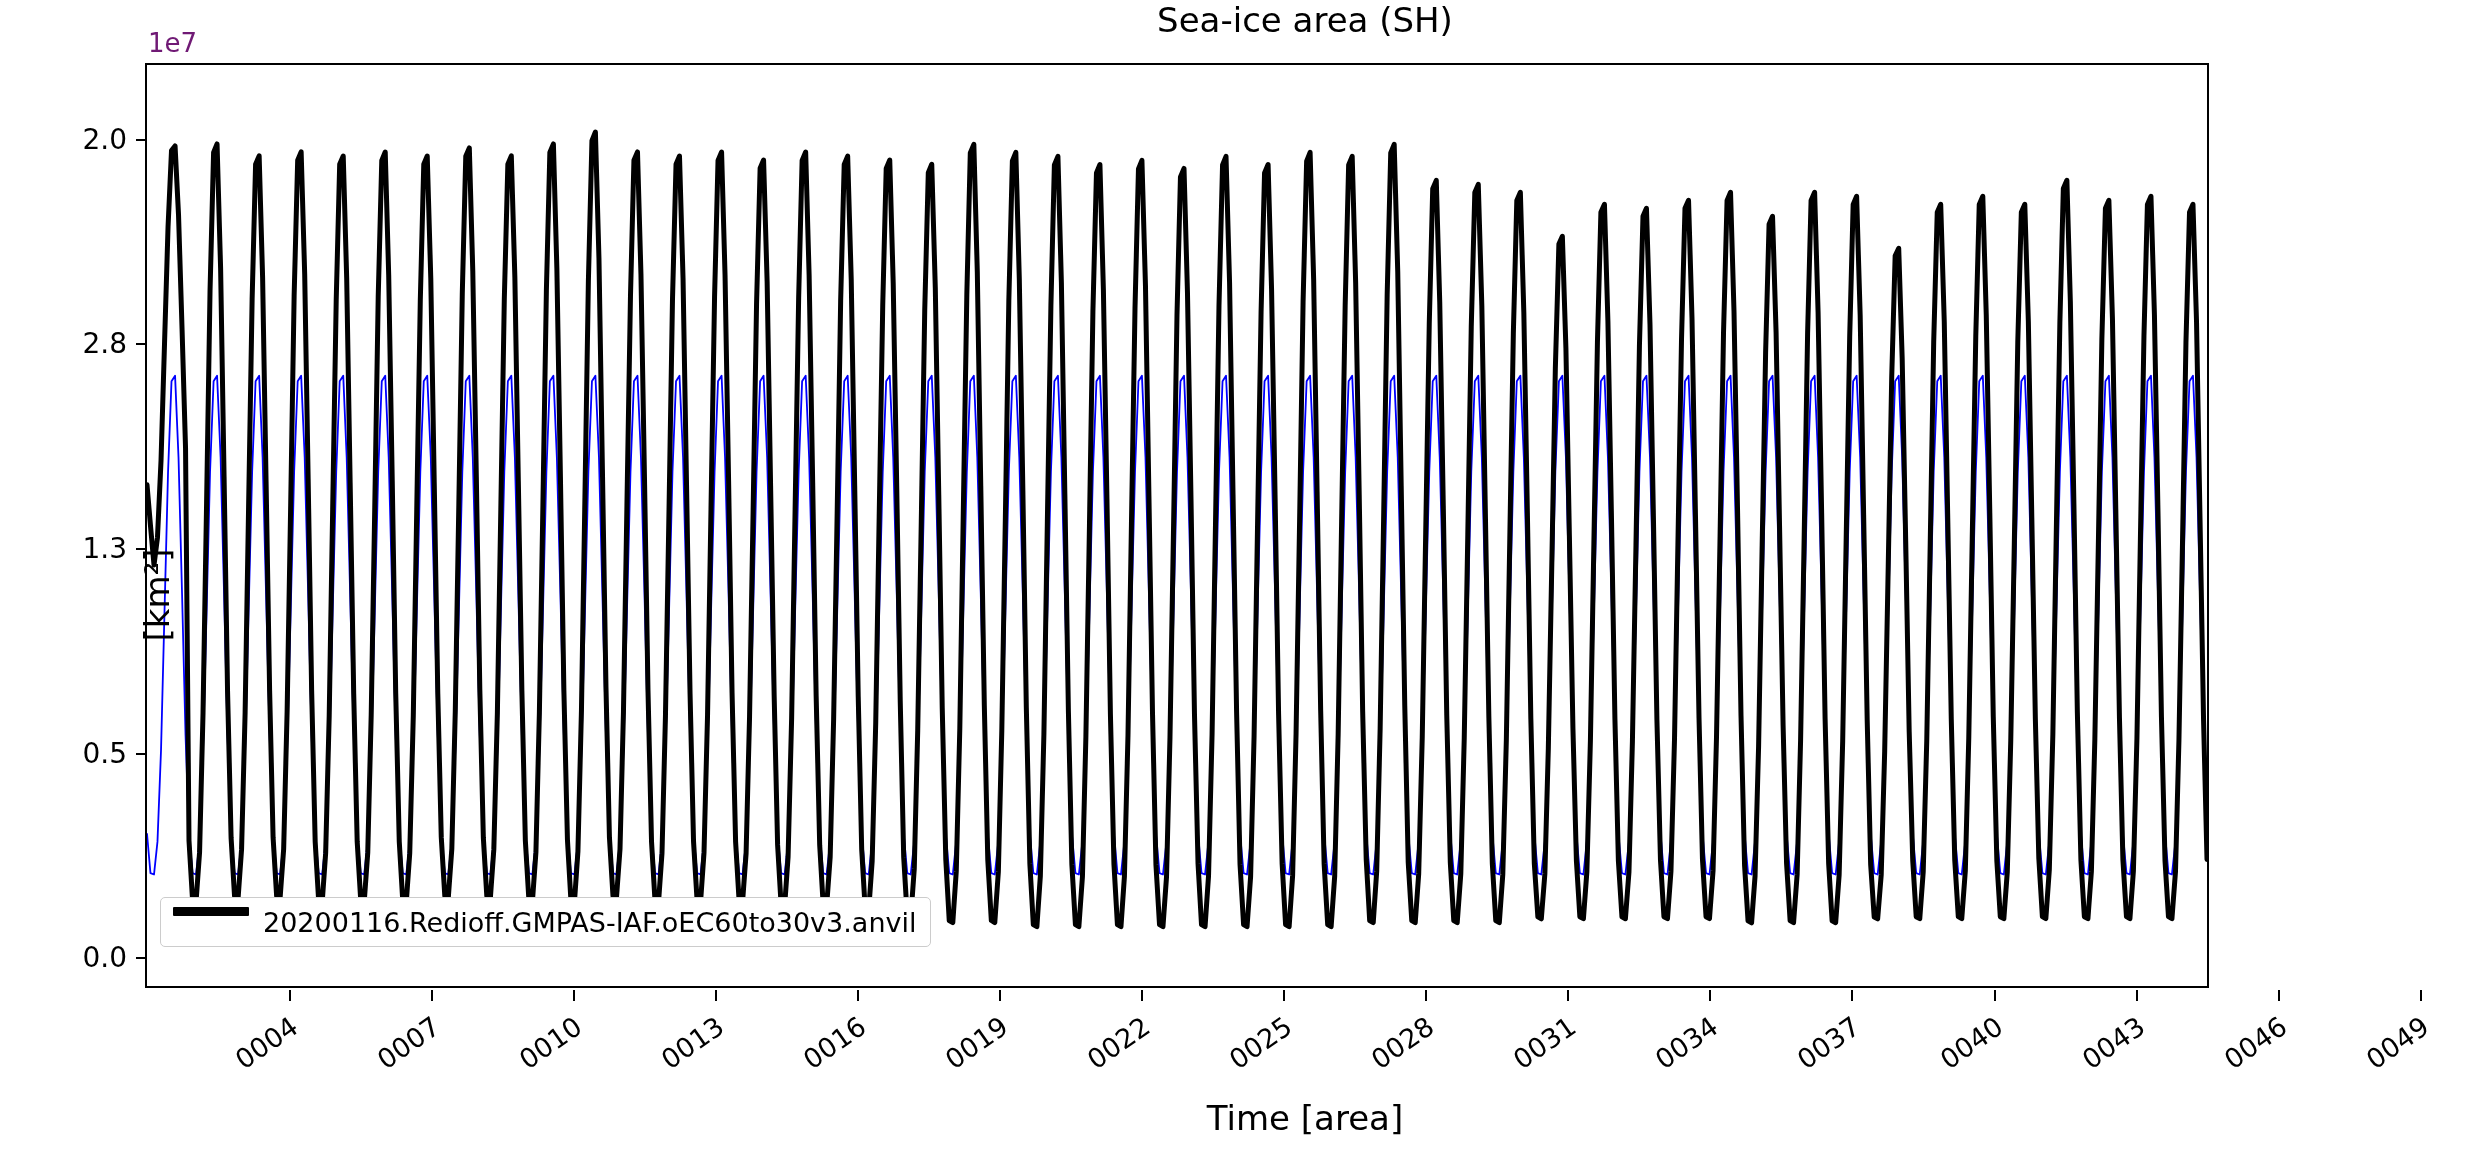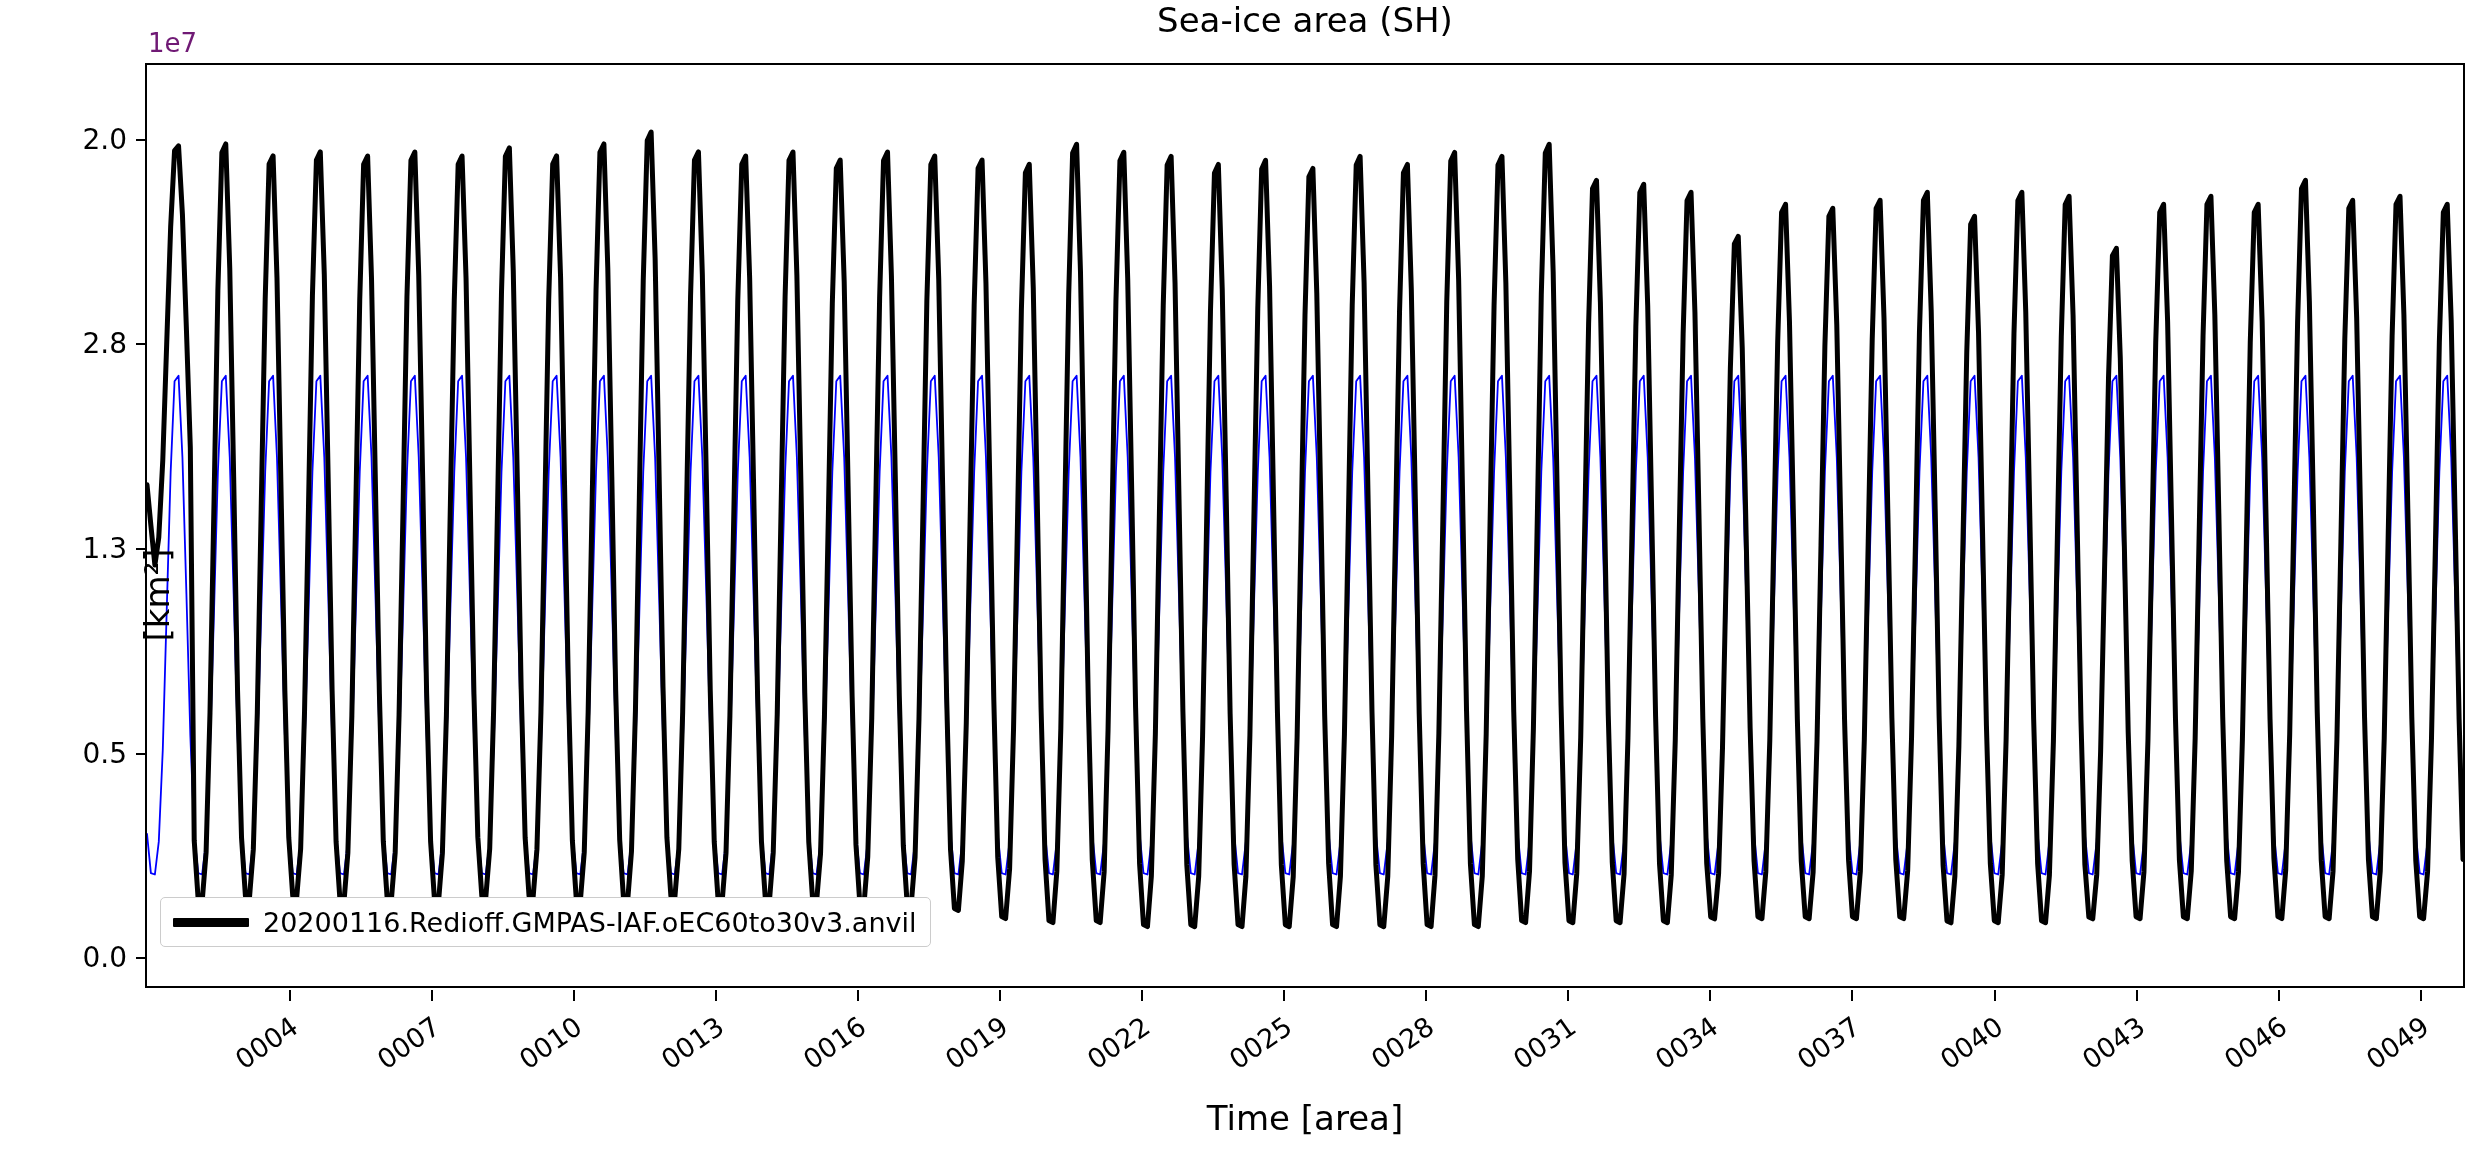--- a/index.html
+++ b/index.html
@@ -8,21 +8,21 @@
 
   
   #chart-title{
     position:absolute;left:145px;top:0;width:2320px;
     text-align:center;font-size:34px;color:#000;
     font-family:"DejaVu Sans",sans-serif;white-space:nowrap;
   }
 
   
   #axes{
-    position:absolute;left:145px;top:63px;width:2320px;height:925px;
+    position:absolute;left:145px;top:63px;width:2064px;height:925px;
     border:2.6px solid #000;box-sizing:border-box;background:transparent;
   }
   #plot-area{position:absolute;inset:0;overflow:hidden;}
   #plot-svg{position:absolute;left:0;top:0;width:100%;height:100%;display:block;}
 
   
   #y-offset-text{
     position:absolute;left:148px;top:28px;font-size:26px;color:#701a75;
     font-family:"DejaVu Sans",sans-serif;
   }
@@ -58,21 +58,21 @@
   }
 
   
   #legend{
     position:absolute;left:160px;top:897px;
     background:#ffffff;border:1.6px solid #cccccc;border-radius:5px;
     padding:9px 14px 9px 12px;
     display:flex;flex-direction:column;gap:10px;
     box-sizing:border-box;
   }
-  .legend-row{display:flex;align-items:center;gap:14px;height:30px;}
+  .legend-row{display:flex;align-items:flex-start;gap:14px;height:30px;}
   .legend-swatch{width:76px;flex:0 0 76px;display:flex;align-items:center;}
   .legend-line-thick{width:76px;height:9px;background:#000000;border-radius:1px;}
   .legend-line-thin{width:76px;height:3px;background:#0000ff;}
   .legend-label{font-size:27px;color:#000;white-space:nowrap;font-family:"DejaVu Sans",sans-serif;}
 </style>
 </head>
 <body>
 
 <div id="figure">
 

